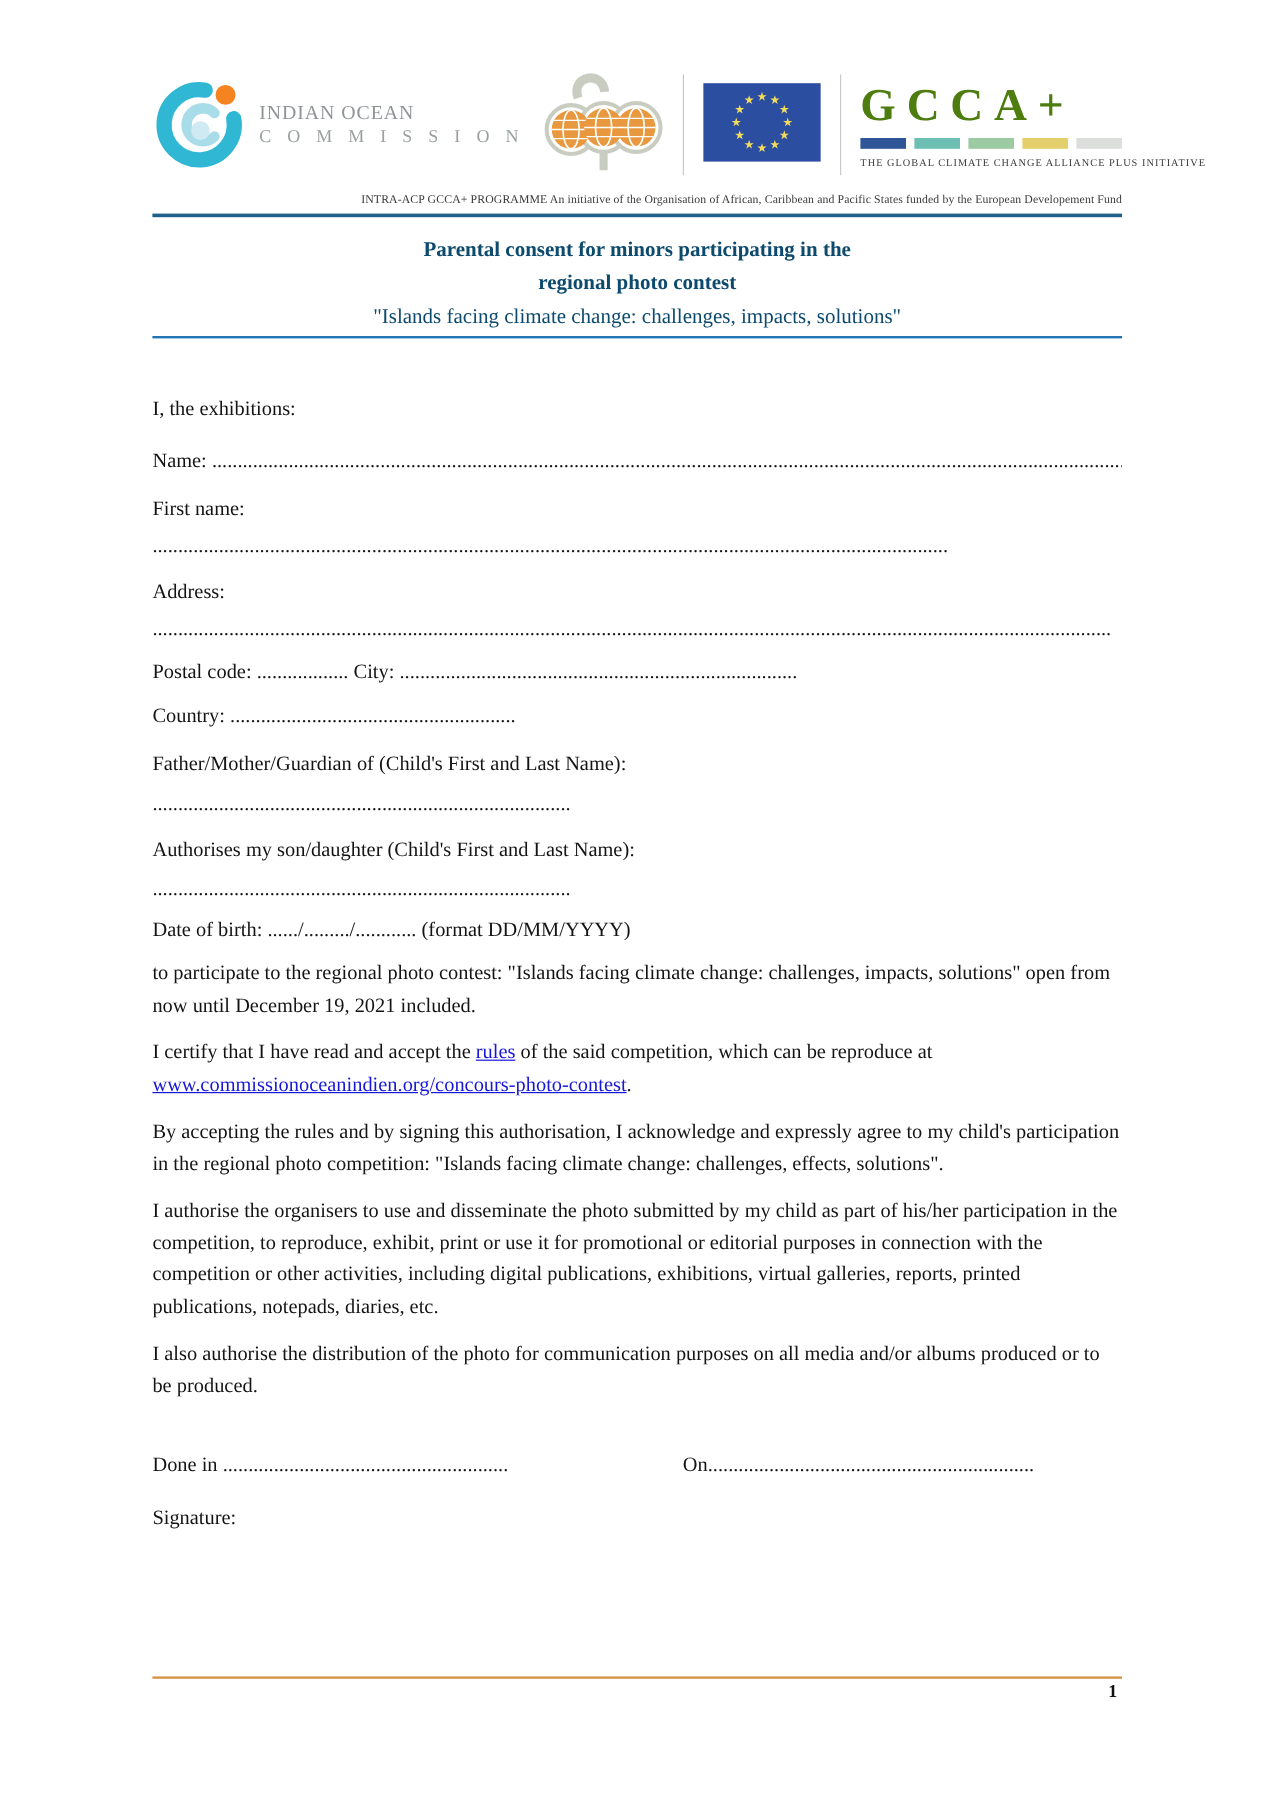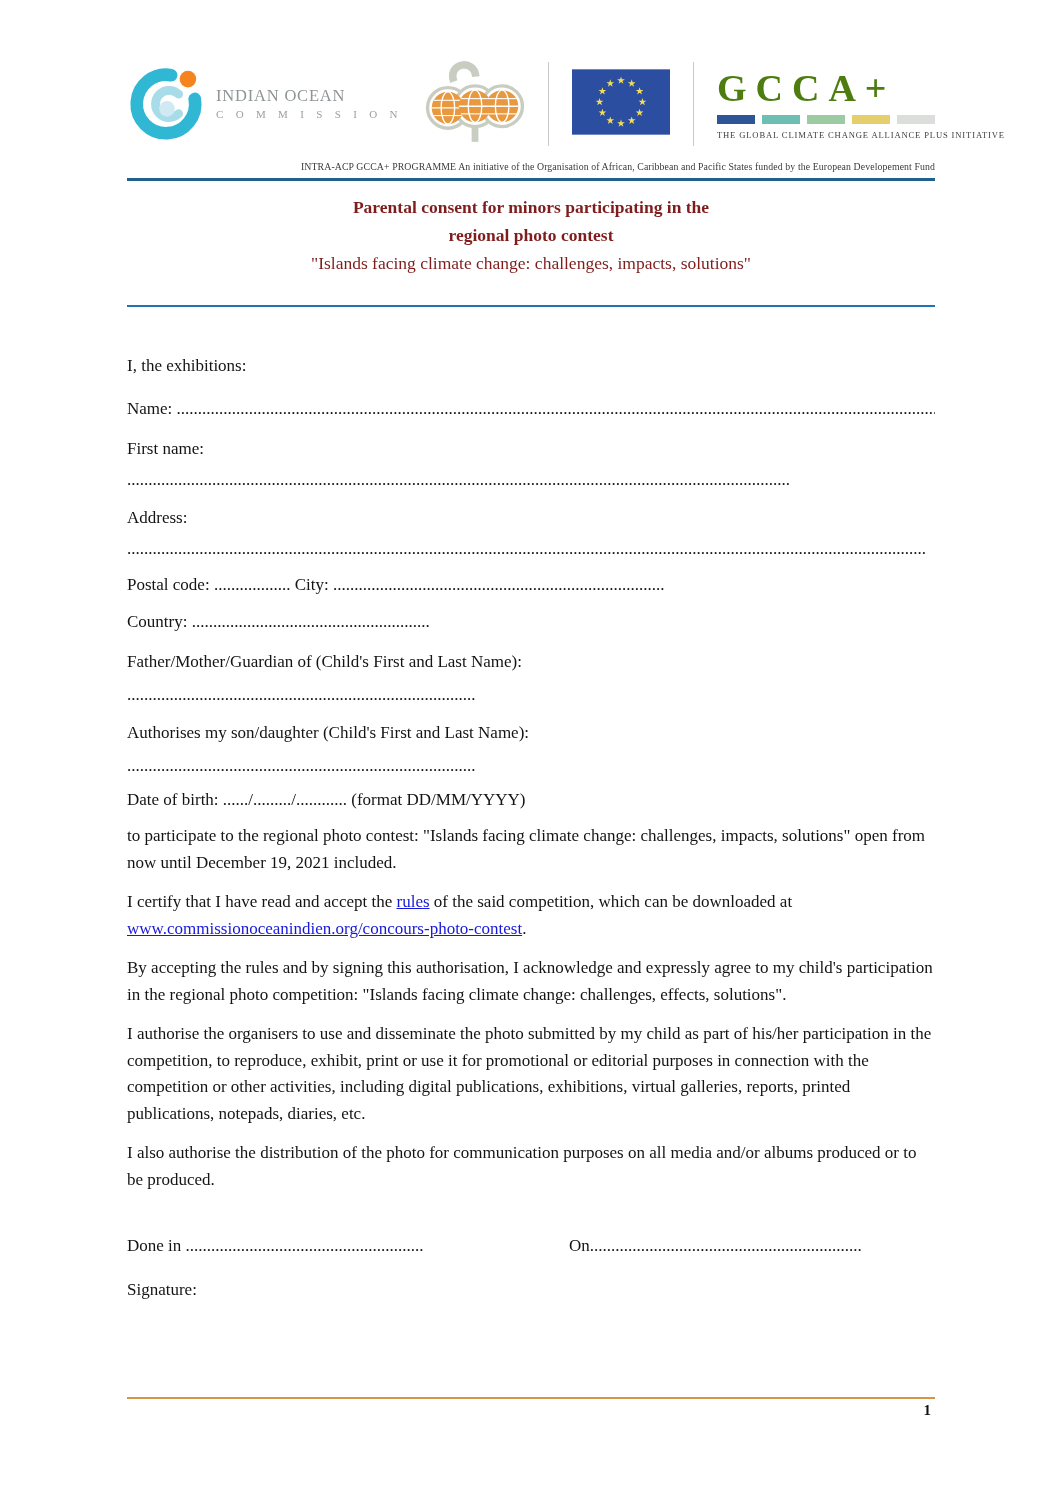--- a/index.html
+++ b/index.html
@@ -7,34 +7,34 @@
     width:1058px;height:1497px;box-sizing:border-box;
     padding:56px 123px 78px 127px;
     font-family:Liberation Serif, serif;color:#161616;
     display:flex;flex-direction:column;background:#fff;position:relative;
   }
   
   .logos-row{display:flex;align-items:center;justify-content:space-between;height:96px;}
   .logo-ioc{display:flex;align-items:center;gap:11px;}
   .ioc-name{color:#8F9496;line-height:1;}
   .ioc-line1{font-size:16.5px;letter-spacing:.8px;}
-  .ioc-line2{font-size:11px;letter-spacing:4.8px;margin-top:4px;color:#9AA0A0;}
+  .ioc-line2{font-size:15px;letter-spacing:4.8px;margin-top:4px;color:#9AA0A0;}
   .vdiv{width:1px;background:#C9C9C9;height:84px;}
   .logo-gcca{width:218px;}
   .gcca-word{font-size:38px;font-weight:700;letter-spacing:9px;color:#4d7c0f;line-height:1;white-space:nowrap;}
   .gcca-bars{display:flex;gap:7px;margin:8px 0 6px;}
   .gcca-bar{height:9px;flex:1;}
   .gcca-tag{font-size:8.6px;letter-spacing:.85px;color:#3D3D3D;font-weight:500;white-space:nowrap;}
   .header-caption{text-align:right;font-size:9.8px;color:#3A3A3A;font-weight:500;margin-top:9px;letter-spacing:.1px;}
   .rule-top{border:none;border-top:3px solid #20618C;margin:6px 0 0;}
   
   .title-block{
-    text-align:center;padding:12px 0 28px;margin:0;
+    text-align:center;padding:12px 0 3px;margin:0;
     border-bottom:2.5px solid #2173B4;
-    font-size:17.5px;line-height:28px;color:#7f1d1d;
+    font-size:17.5px;line-height:28px;color:#0c4a6e;
   }
   .title-bold{font-weight:700;}
   
   .doc-body{font-size:17px;line-height:26px;color:#141414;}
   .intro{margin-top:46px;}
   .row{margin-top:14px;}
   .row-tight{margin-top:5px;}
   .dotline-full{white-space:nowrap;overflow:hidden;}
   .para{margin:13px 0 0;line-height:26.5px;}
   .para-first{margin-top:10px;}
@@ -169,21 +169,21 @@
     <div class="row">Father/Mother/Guardian of (Child's First and Last Name):</div>
     <div class="row-tight" style="margin-top:7px;">..................................................................................</div>
 
     <div class="row" style="margin-top:12px;">Authorises my son/daughter (Child's First and Last Name):</div>
     <div class="row-tight" style="margin-top:7px;">..................................................................................</div>
 
     <div class="row" style="margin-top:8px;"><span>Date of birth:</span> <span>....../........./............</span> <span>(format DD/MM/YYYY)</span></div>
 
     <p class="para para-first">to participate to the regional photo contest: "Islands facing climate change: challenges, impacts, solutions" open from now until December 19, 2021 included.</p>
 
-    <p class="para"><span>I certify that I have read and accept the </span><a class="link">rules</a><span> of the said competition, which can be downloaded at </span><a class="link">www.commissionoceanindien.org/concours-photo-contest</a><span>.</span></p>
+    <p class="para"><span>I certify that I have read and accept the </span><a class="link">rules</a><span> of the said competition, which can be reproduce at </span><a class="link">www.commissionoceanindien.org/concours-photo-contest</a><span>.</span></p>
 
     <p class="para">By accepting the rules and by signing this authorisation, I acknowledge and expressly agree to my child's participation in the regional photo competition: "Islands facing climate change: challenges, effects, solutions".</p>
 
     <p class="para">I authorise the organisers to use and disseminate the photo submitted by my child as part of his/her participation in the competition, to reproduce, exhibit, print or use it for promotional or editorial purposes in connection with the competition or other activities, including digital publications, exhibitions, virtual galleries, reports, printed publications, notepads, diaries, etc.</p>
 
     <p class="para">I also authorise the distribution of the photo for communication purposes on all media and/or albums produced or to be produced.</p>
 
     <div class="signoff-row">
       <div class="done-group"><span>Done in </span><span>........................................................</span></div>
       <div class="on-group"><span>On</span><span>................................................................</span></div>

